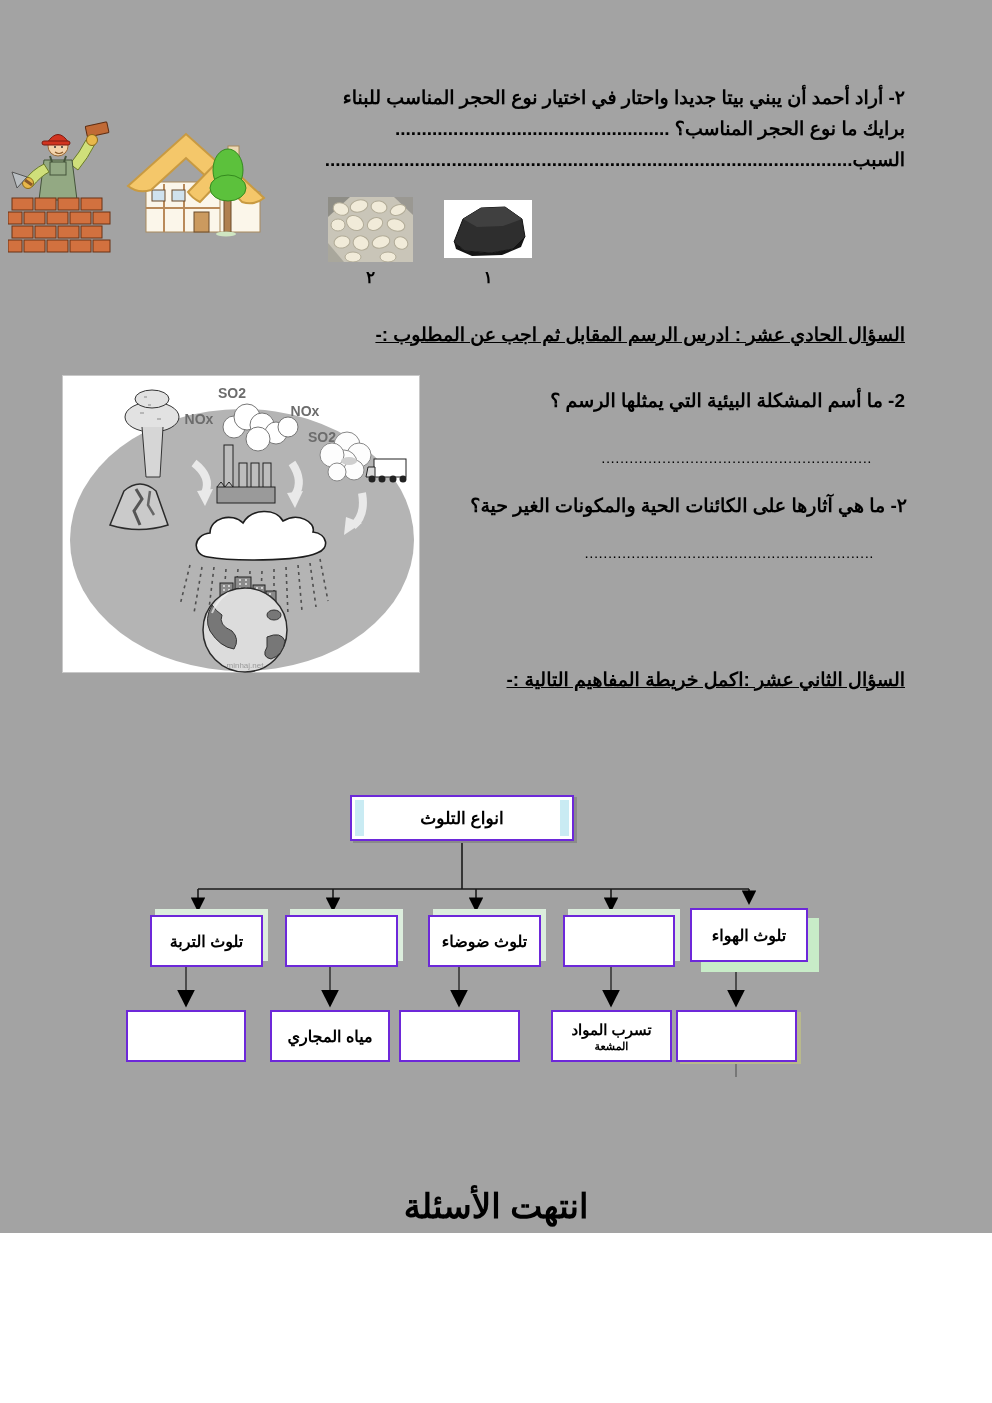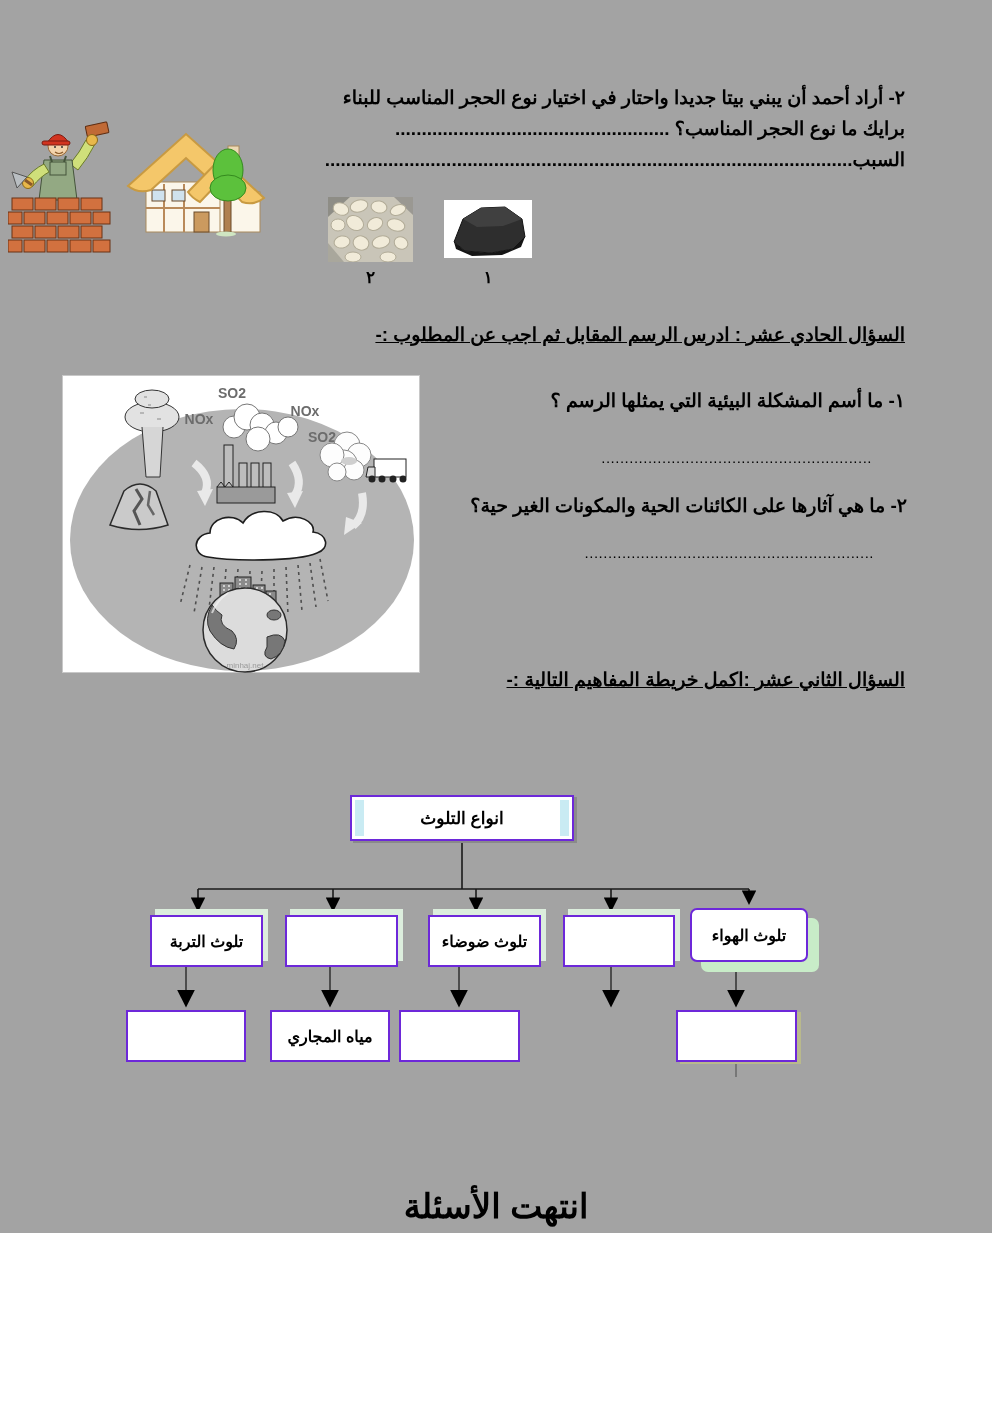--- a/index.html
+++ b/index.html
@@ -8,21 +8,21 @@
   .ar{direction:rtl;text-align:right;}
   .qtext{font-size:19px;line-height:31px;font-weight:600;}
   .header-u{font-size:19px;font-weight:bold;text-decoration:underline;white-space:nowrap;}
   .dots{font-size:15px;letter-spacing:.5px;white-space:nowrap;direction:ltr;}
   .abs{position:absolute;}
   .stone-label{font-size:17px;font-weight:bold;text-align:center;}
   
   .cbox{position:absolute;background:#fff;border:2px solid #6d28d9;display:flex;flex-direction:column;
         align-items:center;justify-content:center;font-weight:bold;font-size:16px;direction:rtl;text-align:center;}
   .sh-up{box-shadow:5px -6px 0 0 #dceedd;margin-left:8px;}
-  .sh-air{box-shadow:11px 10px 0 0 #c8ecc8;border-radius:7px;}
+  .sh-air{box-shadow:11px 10px 0 0 #c8ecc8;}
   .sh-olive{box-shadow:4px 2px 0 0 #b9b98c;}
   .rootbox{box-shadow:3px 2px 0 0 #8a8a8a;font-size:17px;}
   .accent{position:absolute;top:3px;bottom:3px;width:9px;background:#c9ebf3;}
   .accent-l{left:3px;} .accent-r{right:3px;}
   .sub2{font-size:11px;line-height:12px;margin-top:1px;}
   .endtext{width:100%;text-align:center;font-size:34px;font-weight:bold;direction:rtl;}
   .footer{width:100%;text-align:center;font-size:15px;font-weight:bold;direction:ltr;margin-left:48px;}
 </style>
 </head>
 <body>
@@ -231,21 +231,21 @@
       </g>
       <circle cx="183" cy="255" r="42" fill="#dcdcdc" stroke="#2b2b2b" stroke-width="1.5"></circle>
       <path d="M150,230 q-8,14 -2,26 q10,16 24,18 q6,-10 -2,-18 q-14,-6 -10,-16 q-6,-4 -10,-10 z" fill="#777" stroke="#333"></path>
       <path d="M205,262 q14,-6 18,4 q-2,14 -14,18 q-10,-2 -4,-12 z" fill="#777" stroke="#333"></path>
       <ellipse cx="212" cy="240" rx="7" ry="5" fill="#777" stroke="#333"></ellipse>
       <path d="M150,238 a42,42 0 0 1 16,-20" fill="none" stroke="#f2f2f2" stroke-width="2" opacity=".7"></path>
     </g>
     <text x="183" y="293" font-size="8" fill="#9a9a9a" text-anchor="middle">minhaj.net</text>
   </svg>
 
-  <div class="abs ar qtext" style="right:87px;top:385px;">١- ما أسم المشكلة البيئية التي يمثلها الرسم ؟</div>
+  <div class="abs ar qtext" style="right:87px;top:385px;">2- ما أسم المشكلة البيئية التي يمثلها الرسم ؟</div>
   <div class="abs dots" style="right:120px;top:449px;">..........................................................</div>
   <div class="abs ar qtext" style="right:85px;top:490px;">٢- ما هي آثارها على الكائنات الحية والمكونات الغير حية؟</div>
   <div class="abs dots" style="right:118px;top:544px;">..............................................................</div>
 
   <div class="abs ar header-u" style="right:87px;top:668px;">السؤال الثاني عشر :اكمل خريطة المفاهيم التالية :-</div>
 
   <svg class="abs" style="left:130px;top:838px;" width="700" height="250" viewBox="130 838 700 250">
     <defs>
       <marker id="arw" viewBox="0 0 10 10" refX="8" refY="5" markerWidth="9" markerHeight="9" orient="auto">
         <path d="M0,0 L10,5 L0,10 z" fill="#000"></path>
@@ -294,20 +294,24 @@
 
   <div class="cbox" style="left:126px;top:1010px;width:116px;height:48px;">
     <span></span>
     </div>
   <div class="cbox" style="left:270px;top:1010px;width:116px;height:48px;">
     <span>مياه المجاري</span>
     </div>
   <div class="cbox" style="left:399px;top:1010px;width:117px;height:48px;">
     <span></span>
     </div>
+  <div class="cbox" style="left:551px;top:1010px;width:117px;height:48px;font-size:15px;">
+    <span>تسرب المواد</span>
+    <span class="sub2">المشعة</span>
+    </div>
   <div class="cbox sh-olive" style="left:676px;top:1010px;width:117px;height:48px;">
     <span></span>
     </div>
 
   <div class="abs endtext" style="top:1186px;">انتهت الأسئلة</div>
   <div class="abs footer" style="top:1296px;">٥ of ٥Page</div>
 
 </div>
 
 </body></html>

